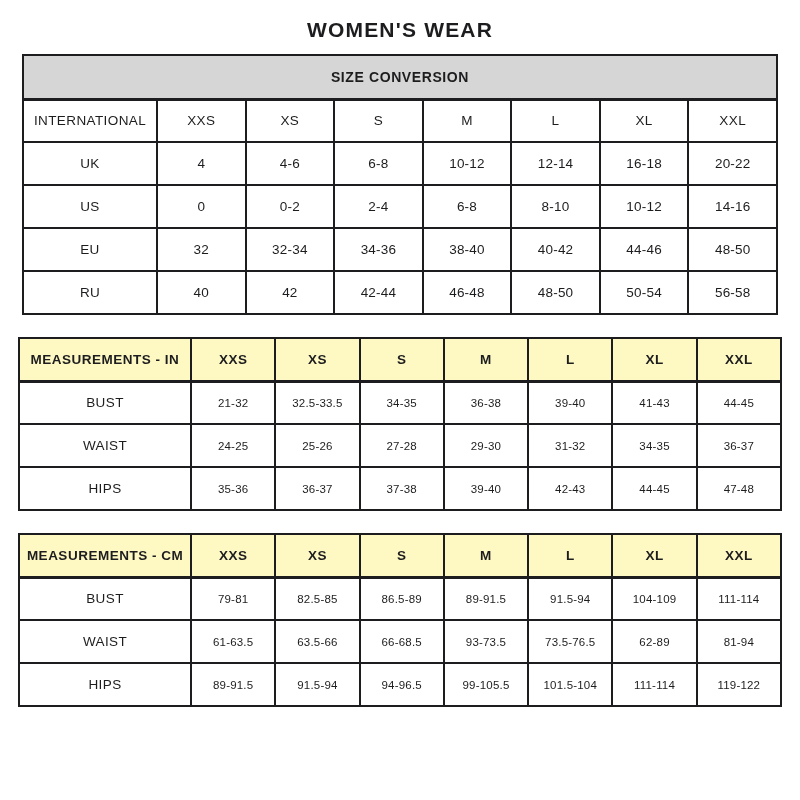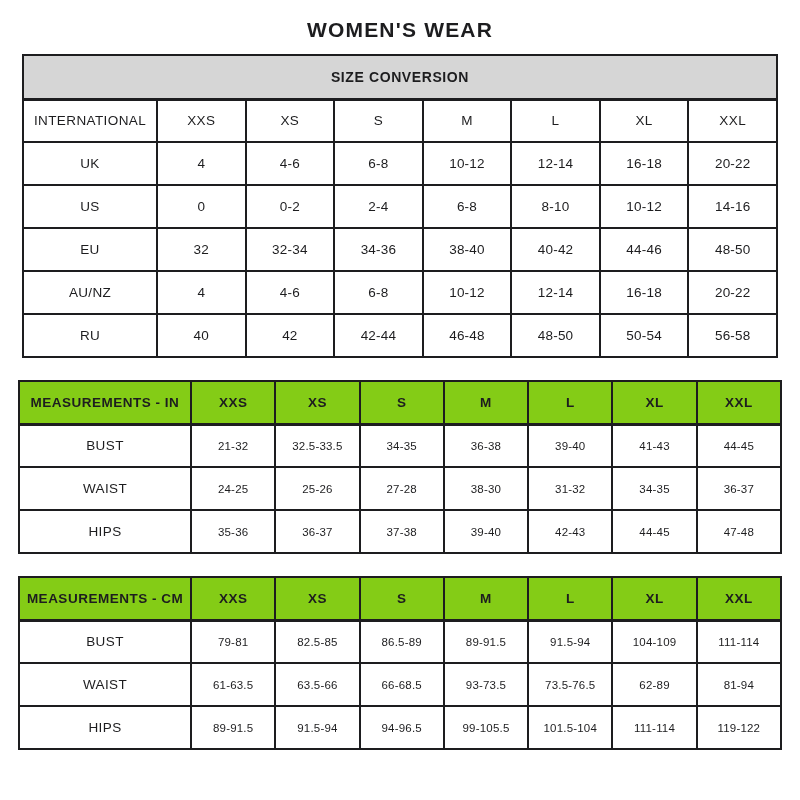--- a/index.html
+++ b/index.html
@@ -57,21 +57,21 @@
     letter-spacing: 0.4px;
   }
   .t-size td.row-label { font-size: 13.5px; letter-spacing: 0.3px; }
   .t-size td.val { font-size: 13.5px; letter-spacing: 0.2px; }
   
   .t-meas { width: 764px; margin-top: 22px; }
   .t-meas col.label-col { width: 172px; }
   .t-meas tr { height: 43px; }
   .t-meas td.section-header,
   .t-meas td.size-header {
-    background: #84cc16;
+    background: #fef9c3;
     font-weight: 700;
     font-size: 13.5px;
     letter-spacing: 0.5px;
     border-bottom-width: 3px;
   }
   .t-meas td.row-label { font-size: 13.5px; letter-spacing: 0.4px; }
   .t-meas td.val { font-size: 11.5px; letter-spacing: 0.2px; }
 </style>
 </head>
 <body>
@@ -129,30 +129,20 @@
         <td class="row-label">EU</td>
         <td class="val">32</td>
         <td class="val">32-34</td>
         <td class="val">34-36</td>
         <td class="val">38-40</td>
         <td class="val">40-42</td>
         <td class="val">44-46</td>
         <td class="val">48-50</td>
       </tr>
       <tr>
-        <td class="row-label">AU/NZ</td>
-        <td class="val">4</td>
-        <td class="val">4-6</td>
-        <td class="val">6-8</td>
-        <td class="val">10-12</td>
-        <td class="val">12-14</td>
-        <td class="val">16-18</td>
-        <td class="val">20-22</td>
-      </tr>
-      <tr>
         <td class="row-label">RU</td>
         <td class="val">40</td>
         <td class="val">42</td>
         <td class="val">42-44</td>
         <td class="val">46-48</td>
         <td class="val">48-50</td>
         <td class="val">50-54</td>
         <td class="val">56-58</td>
       </tr>
     </tbody>
@@ -188,21 +178,21 @@
         <td class="val">36-38</td>
         <td class="val">39-40</td>
         <td class="val">41-43</td>
         <td class="val">44-45</td>
       </tr>
       <tr>
         <td class="row-label">WAIST</td>
         <td class="val">24-25</td>
         <td class="val">25-26</td>
         <td class="val">27-28</td>
-        <td class="val">38-30</td>
+        <td class="val">29-30</td>
         <td class="val">31-32</td>
         <td class="val">34-35</td>
         <td class="val">36-37</td>
       </tr>
       <tr>
         <td class="row-label">HIPS</td>
         <td class="val">35-36</td>
         <td class="val">36-37</td>
         <td class="val">37-38</td>
         <td class="val">39-40</td>

